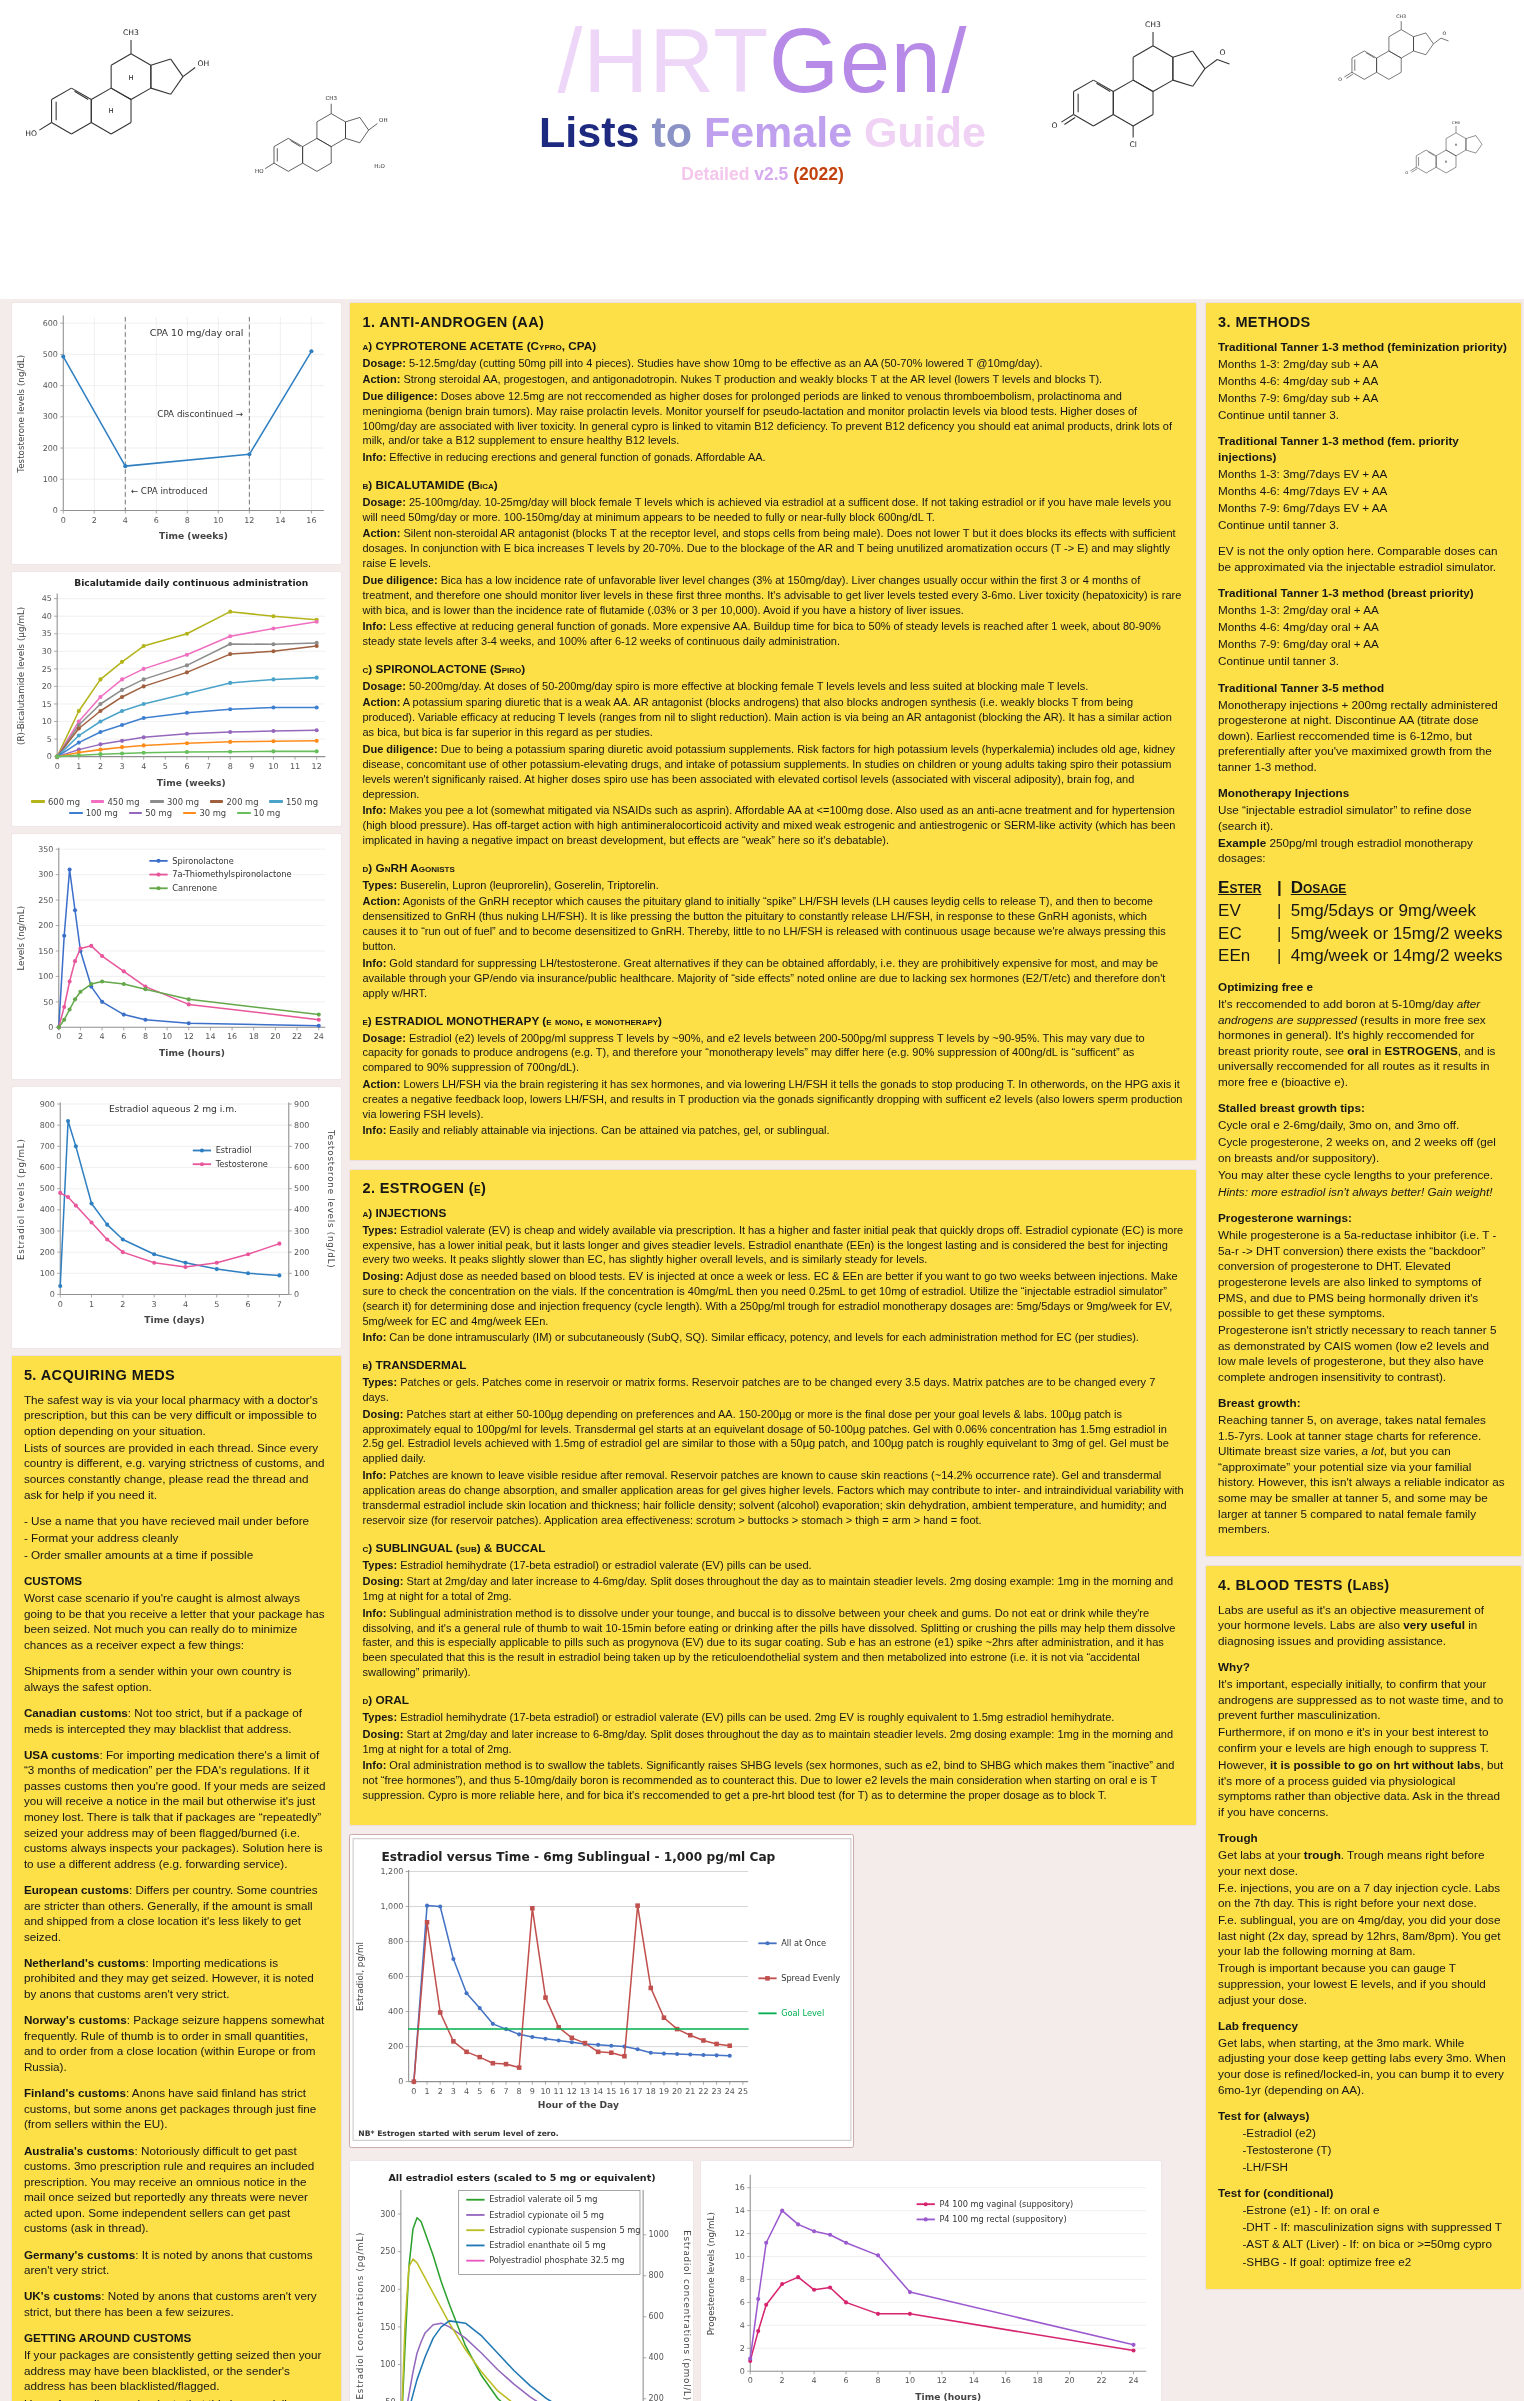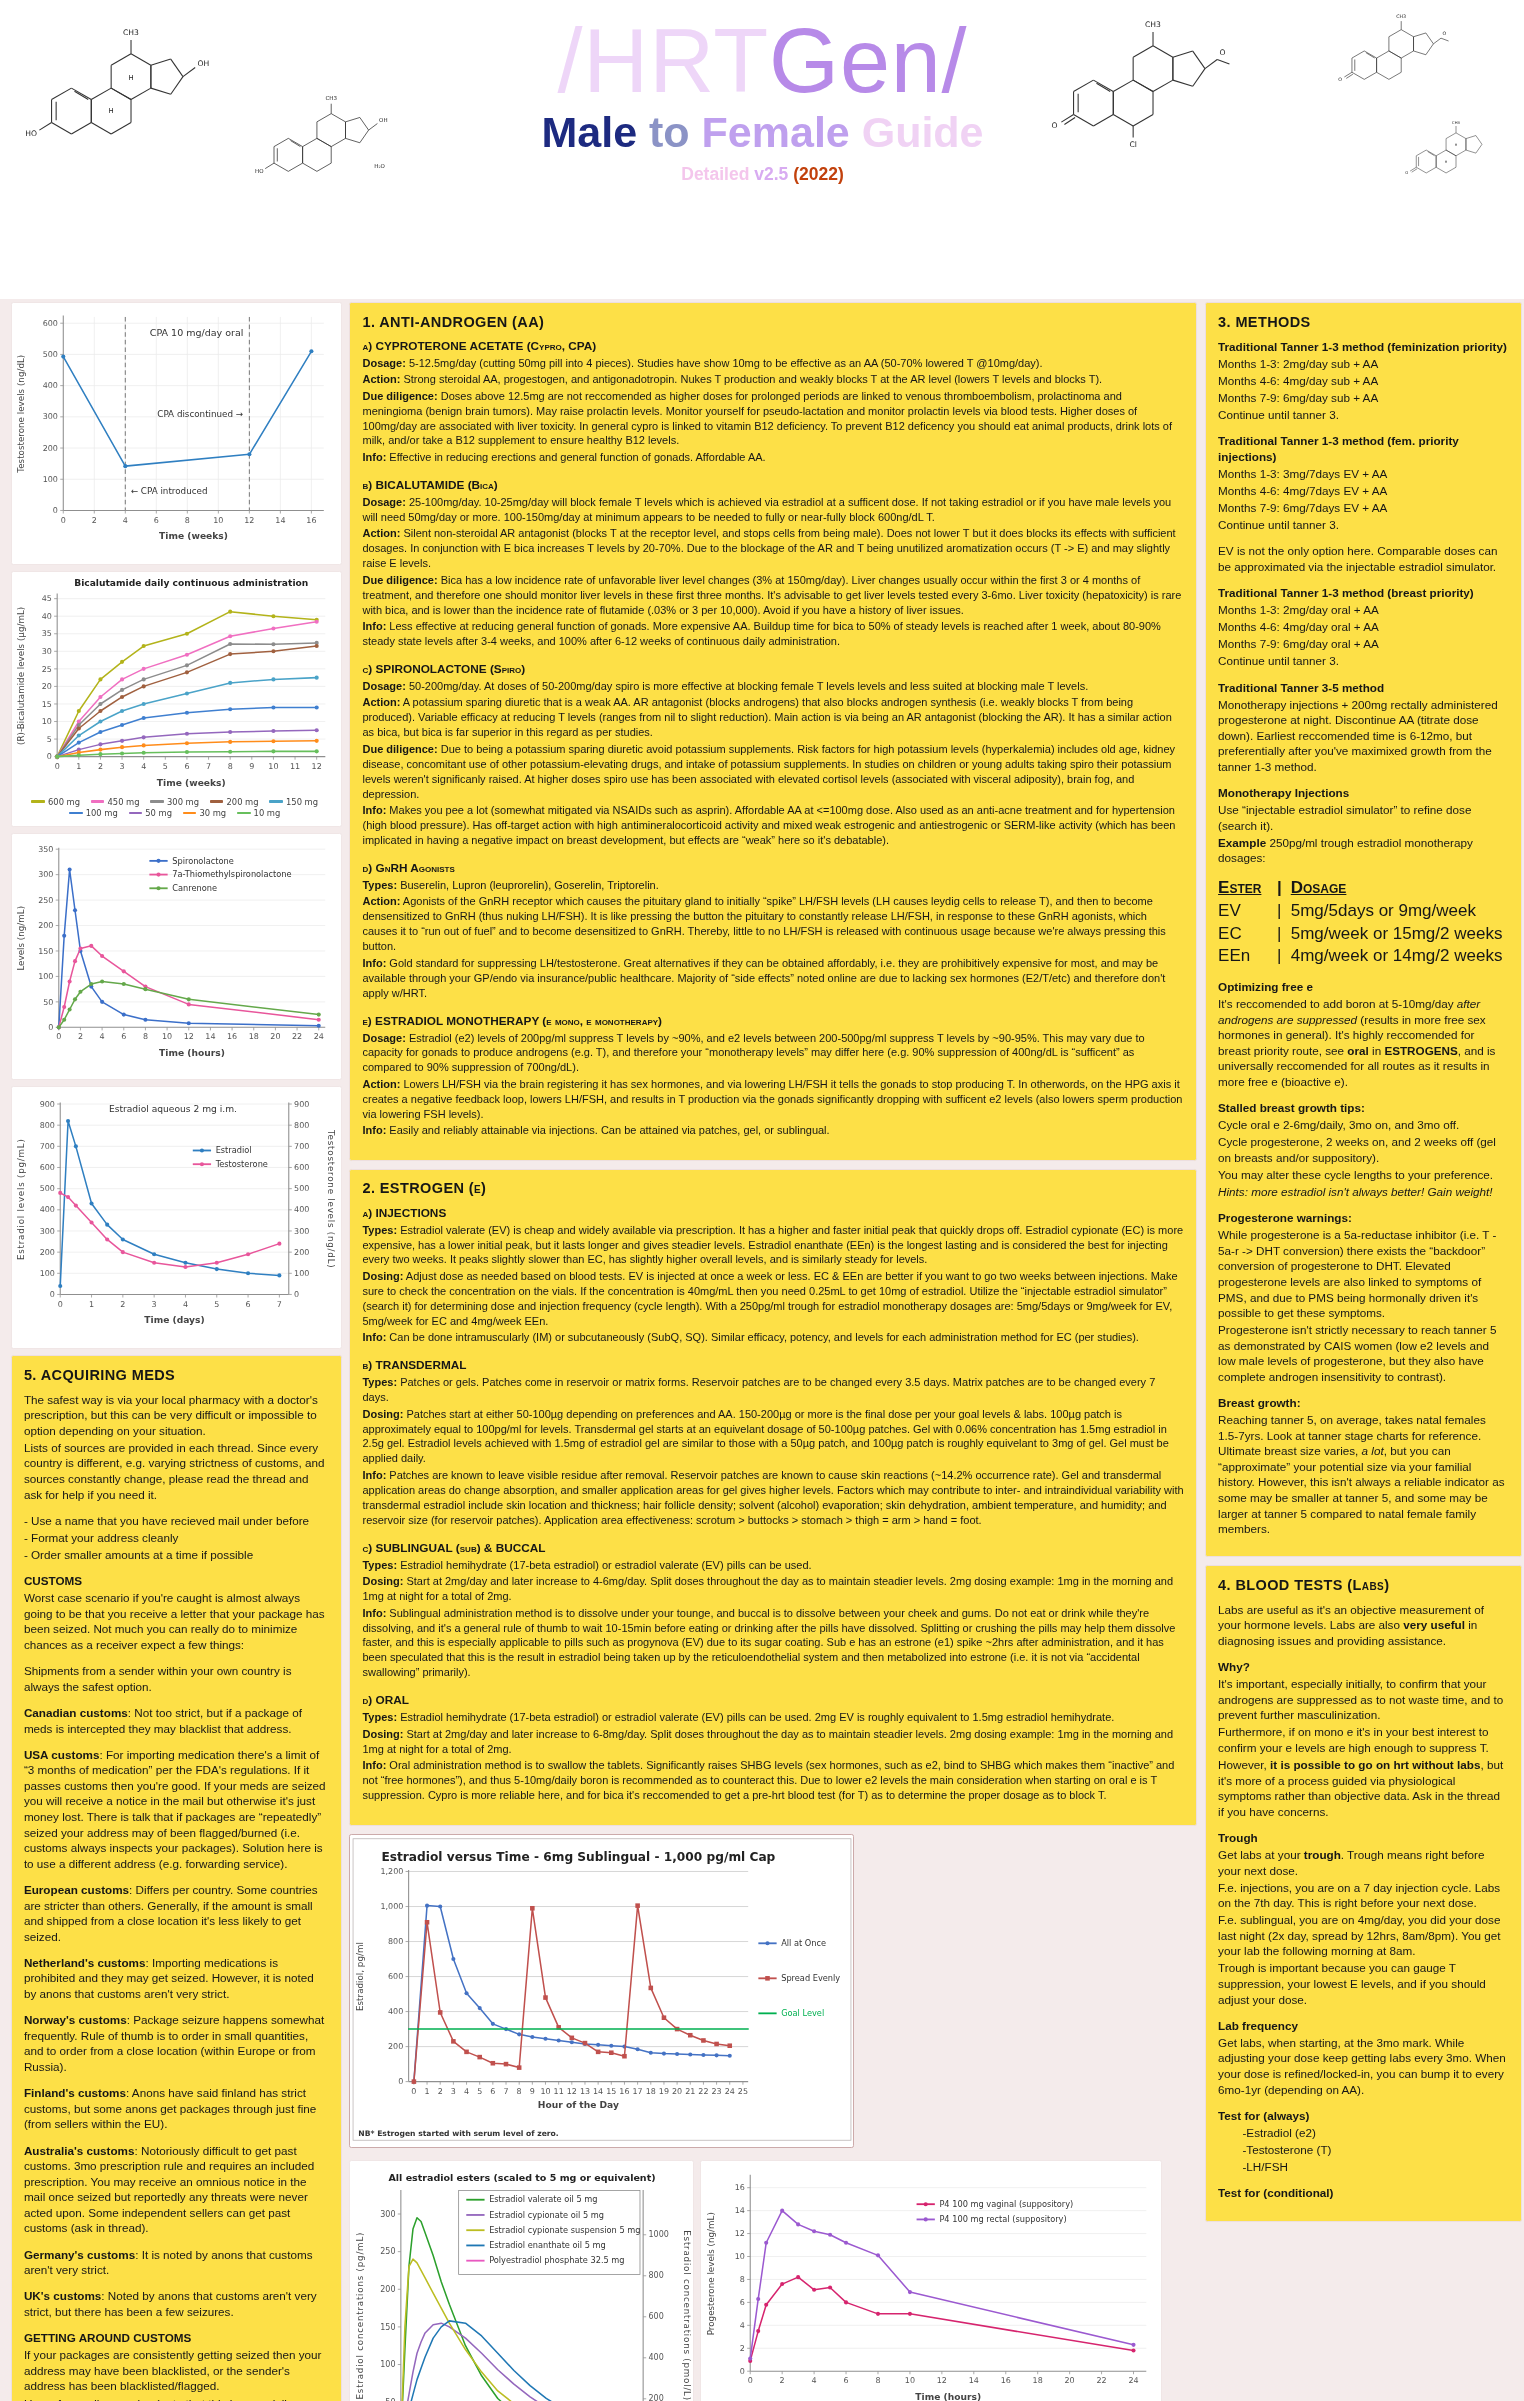--- a/index.html
+++ b/index.html
@@ -220,21 +220,21 @@
         <text x="144" y="28" text-anchor="middle" font-size="10" fill="#222">CH3</text>
         <line x1="40" y1="142" x2="24" y2="152" stroke="#333" stroke-width="1.4"></line>
         <line x1="42" y1="146" x2="28" y2="155" stroke="#333" stroke-width="1.4"></line>
         <text x="19" y="160" text-anchor="end" font-size="10" fill="#222">O</text>
         <text x="118" y="130" text-anchor="middle" font-size="9" fill="#222">H</text>
         <text x="144" y="86" text-anchor="middle" font-size="9" fill="#222">H</text>
       </svg>
     </div>
   <div class="title-wrap">
     <div class="app-title"><span style="color:#eed6f8">/HRT</span><span style="color:#b78ae8">Gen/</span></div>
-    <div class="app-subtitle"><span style="color:#1d2a80">Male </span><span style="color:#8b93c6">to </span><span style="color:#bfa0ee">Female </span><span style="color:#f0d2f4">Guide</span></div>
+    <div class="app-subtitle"><span style="color:#1d2a80">Lists </span><span style="color:#8b93c6">to </span><span style="color:#bfa0ee">Female </span><span style="color:#f0d2f4">Guide</span></div>
     <div class="app-version"><span style="color:#f4c6ec">Detailed </span><span style="color:#d8abf1">v2.5 </span><span style="color:#c2410c">(2022)</span></div>
   </div>
 </div>
 
 <div class="cols">
 
   <div class="col-left">
     <div class="chartcard">
         <div class="chart-mount" style="width: 323px;"><svg width="323" height="252" viewBox="0 0 424 330">
             <rect x="0" y="0" width="424" height="330" fill="#ffffff"></rect>
@@ -1235,20 +1235,26 @@
           <div class="block">
             <p class="btitle">Test for (always)</p>
             <div class="blist">
               <p>-Estradiol (e2)</p>
               <p>-Testosterone (T)</p>
               <p>-LH/FSH</p>
             </div>
           </div>
           <div class="block">
             <p class="btitle">Test for (conditional)</p>
+            <div class="blist">
+              <p>-Estrone (e1) - If: on oral e</p>
+              <p>-DHT - If: masculinization signs with suppressed T</p>
+              <p>-AST &amp; ALT (Liver) - If: on bica or &gt;=50mg cypro</p>
+              <p>-SHBG - If goal: optimize free e2</p>
+            </div>
           </div>
         </div>
     </div>
 
   </div>
 
 </div>
 
 
 </body></html>

